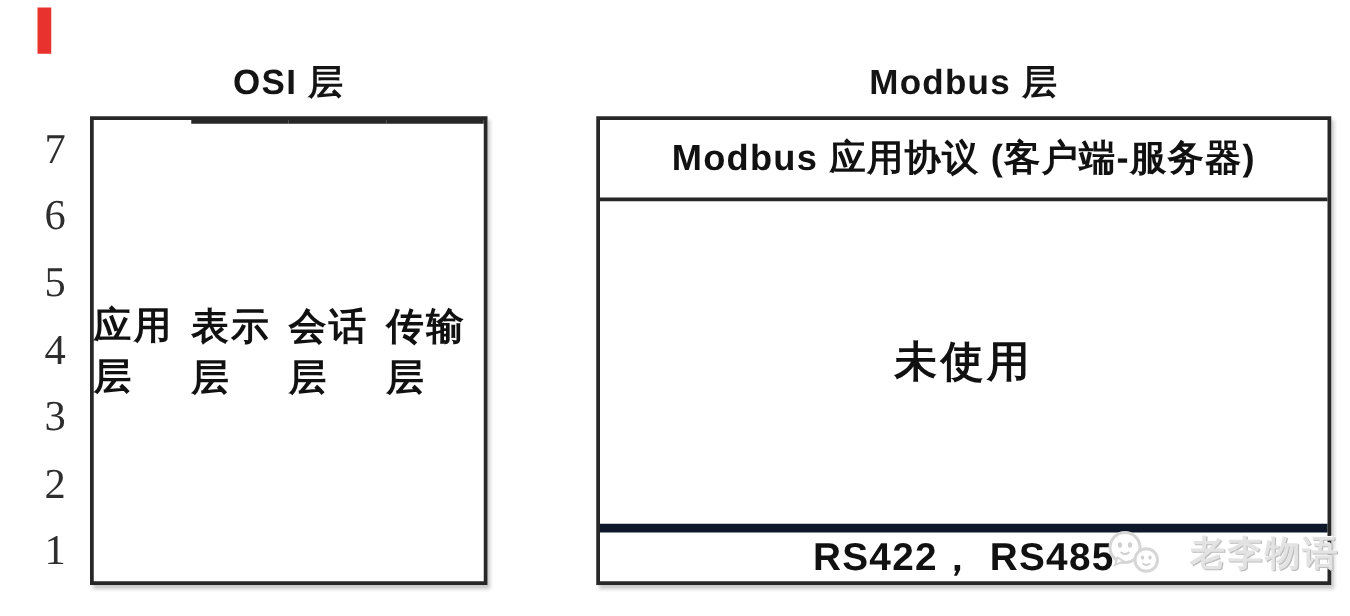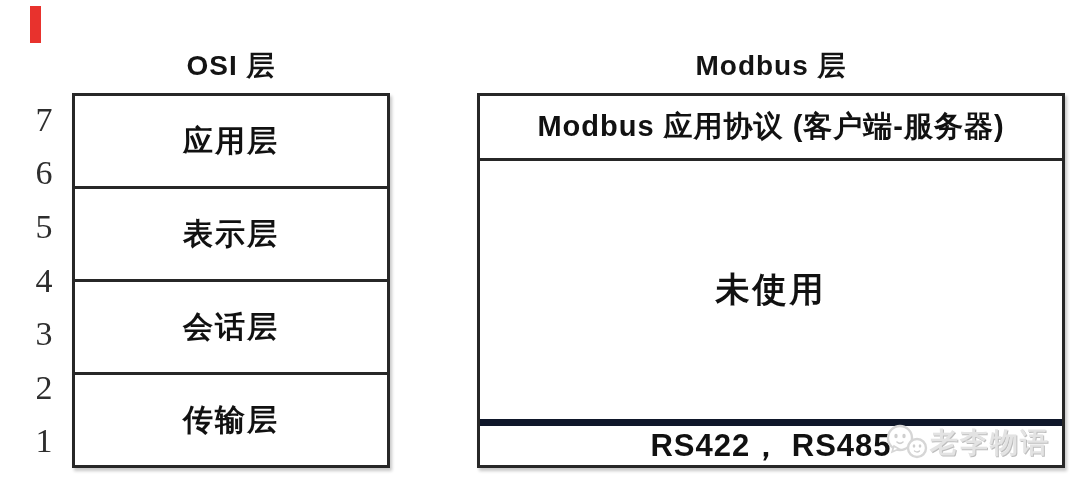--- a/index.html
+++ b/index.html
@@ -25,21 +25,21 @@
   .num-cell{
     flex:1;display:flex;align-items:center;justify-content:center;
     font-family:"Liberation Serif","DejaVu Serif",serif;
     font-size:34px;color:#2e2e2e;
   }
 
   
   .osi-table{
     position:absolute;left:72px;top:93px;width:318px;height:375px;
     box-sizing:border-box;border:3px solid #272727;background:#fff;
-    display:flex;flex-direction:column;
+    display:flex;flex-direction:row;
     box-shadow:2px 3px 3px rgba(0,0,0,0.22);
   }
   .osi-row{
     flex:1;display:flex;align-items:center;justify-content:center;
     font-size:30px;font-weight:bold;color:#111;letter-spacing:2px;
   }
   .osi-row + .osi-row{border-top:3px solid #272727;}
 
   
   .modbus-table{
@@ -53,21 +53,21 @@
     font-weight:bold;color:#111;
   }
   .m-a{height:62px;font-size:29px;letter-spacing:1px;}
   .m-b{flex:1;border-top:3px solid #272727;font-size:34px;letter-spacing:3px;text-align:right;}
   .m-c{height:61px;border-top:3px solid #272727;font-size:29px;letter-spacing:1px;}
   .m-d{height:39px;border-top:7px solid #0f172a;font-size:31px;letter-spacing:1px;}
 
   
   .watermark{
     position:absolute;left:884px;top:421px;height:44px;
-    display:flex;align-items:center;gap:0;pointer-events:none;
+    display:flex;align-items:center;gap:22px;pointer-events:none;
   }
   .wm-text{
     font-size:28px;font-weight:bold;color:#e3e3e3;
     text-shadow:1px 1px 0 #bdbdbd, -1px -1px 0 #ffffff;
     letter-spacing:2px;white-space:nowrap;
   }
 </style>
 </head>
 <body>
 

